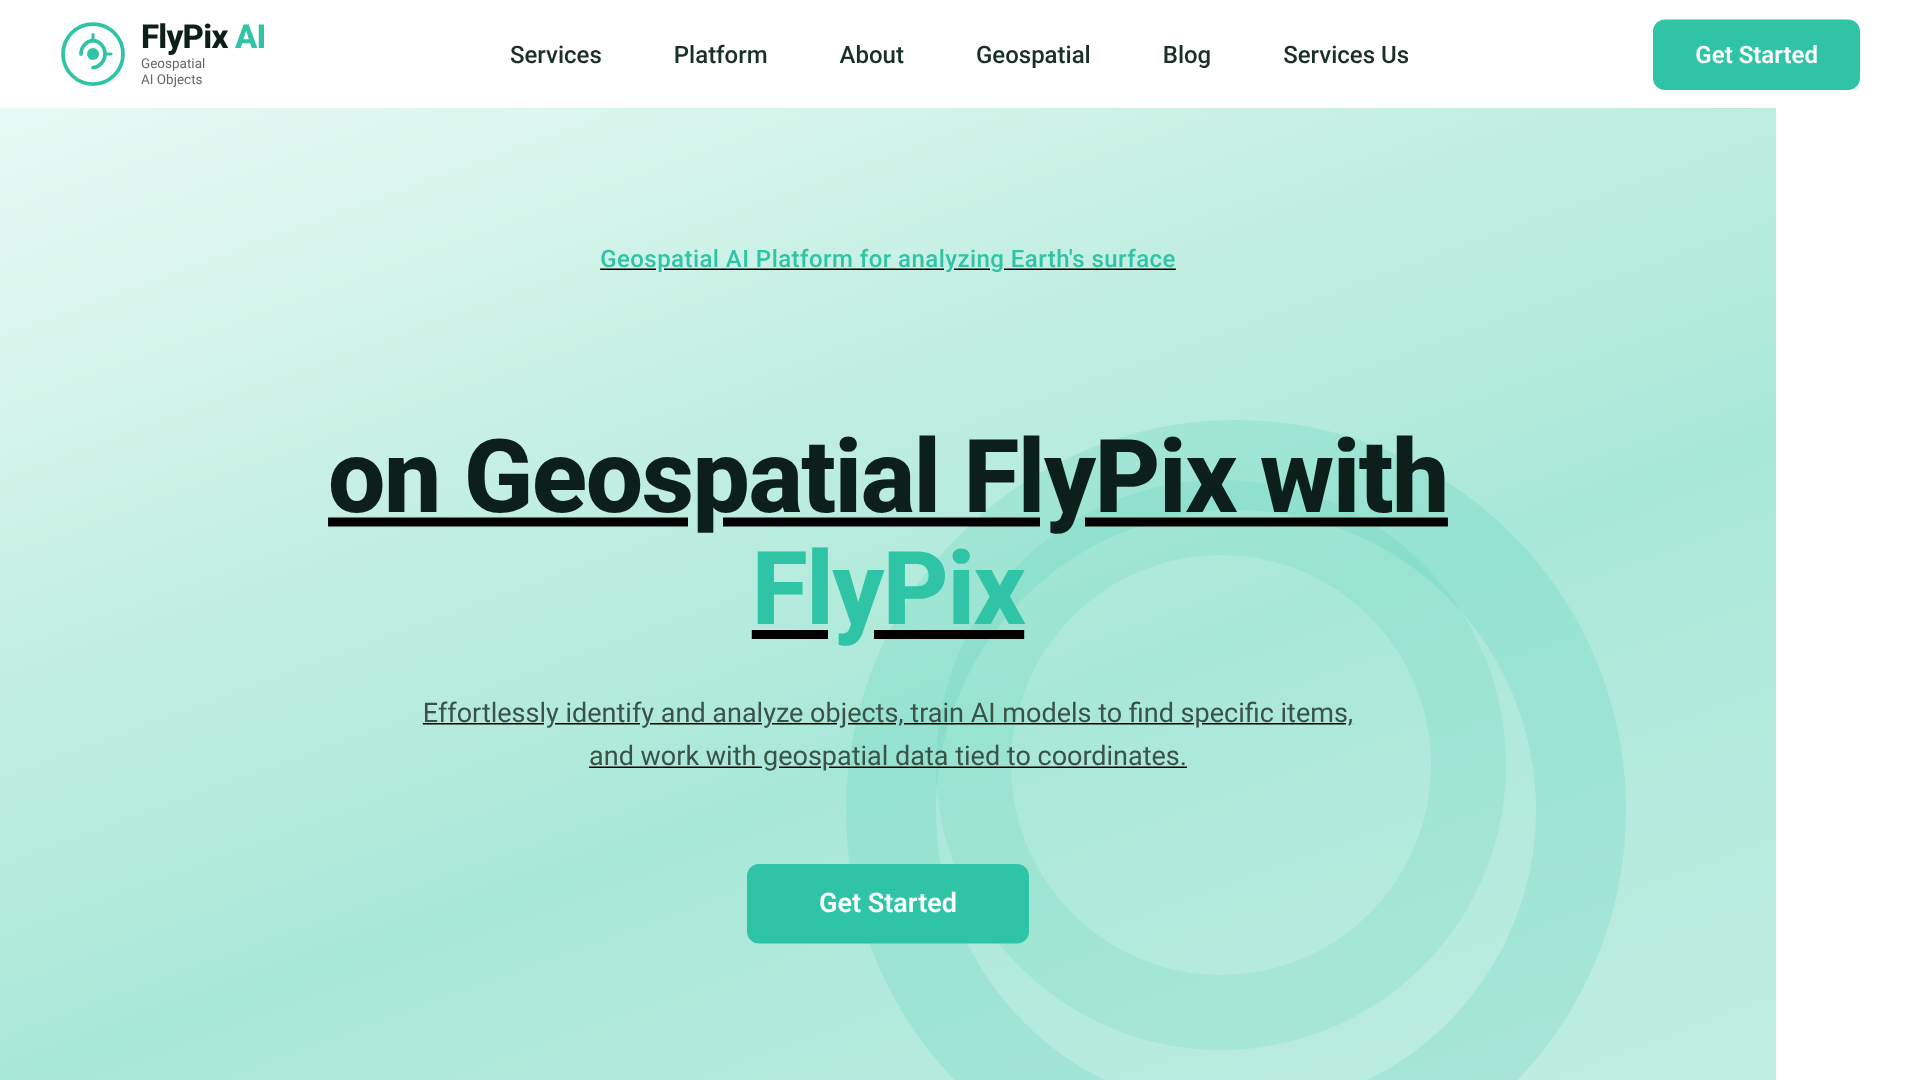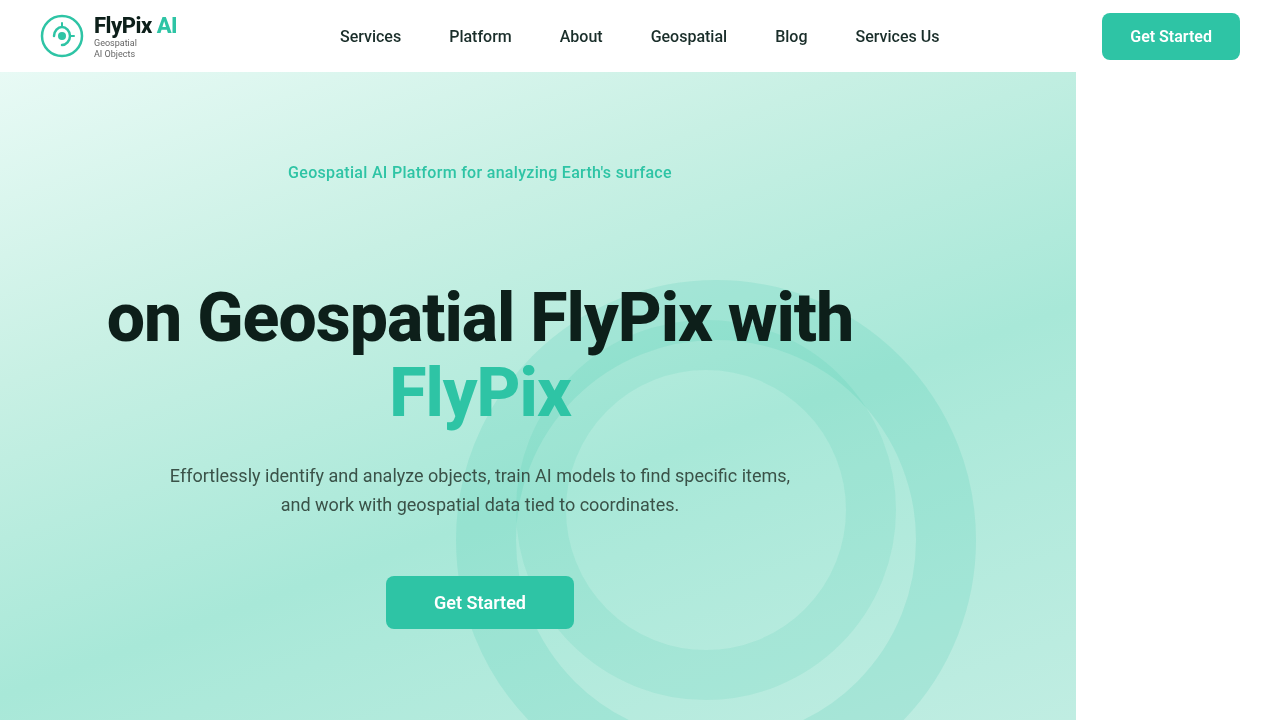--- a/index.html
+++ b/index.html
@@ -88,28 +88,30 @@
       font-size: 16px;
       font-weight: 600;
       cursor: pointer;
       text-decoration: none;
       display: inline-block;
     }
 
     
     .hero {
       position: relative;
-      width: 1076px;
+      width: 1184px;
       height: 648px;
       background: linear-gradient(160deg, #e8faf5 0%, #c8f0e4 30%, #a8e8d8 60%, #c0ede2 100%);
       display: flex;
       flex-direction: column;
+      align-items: center;
       justify-content: center;
       text-align: center;
       overflow: hidden;
+      text-decoration: underline;
     }
 
     
     .bg-circle {
       position: absolute;
       bottom: -80px;
       right: 100px;
       width: 520px;
       height: 520px;
       border-radius: 50%;

